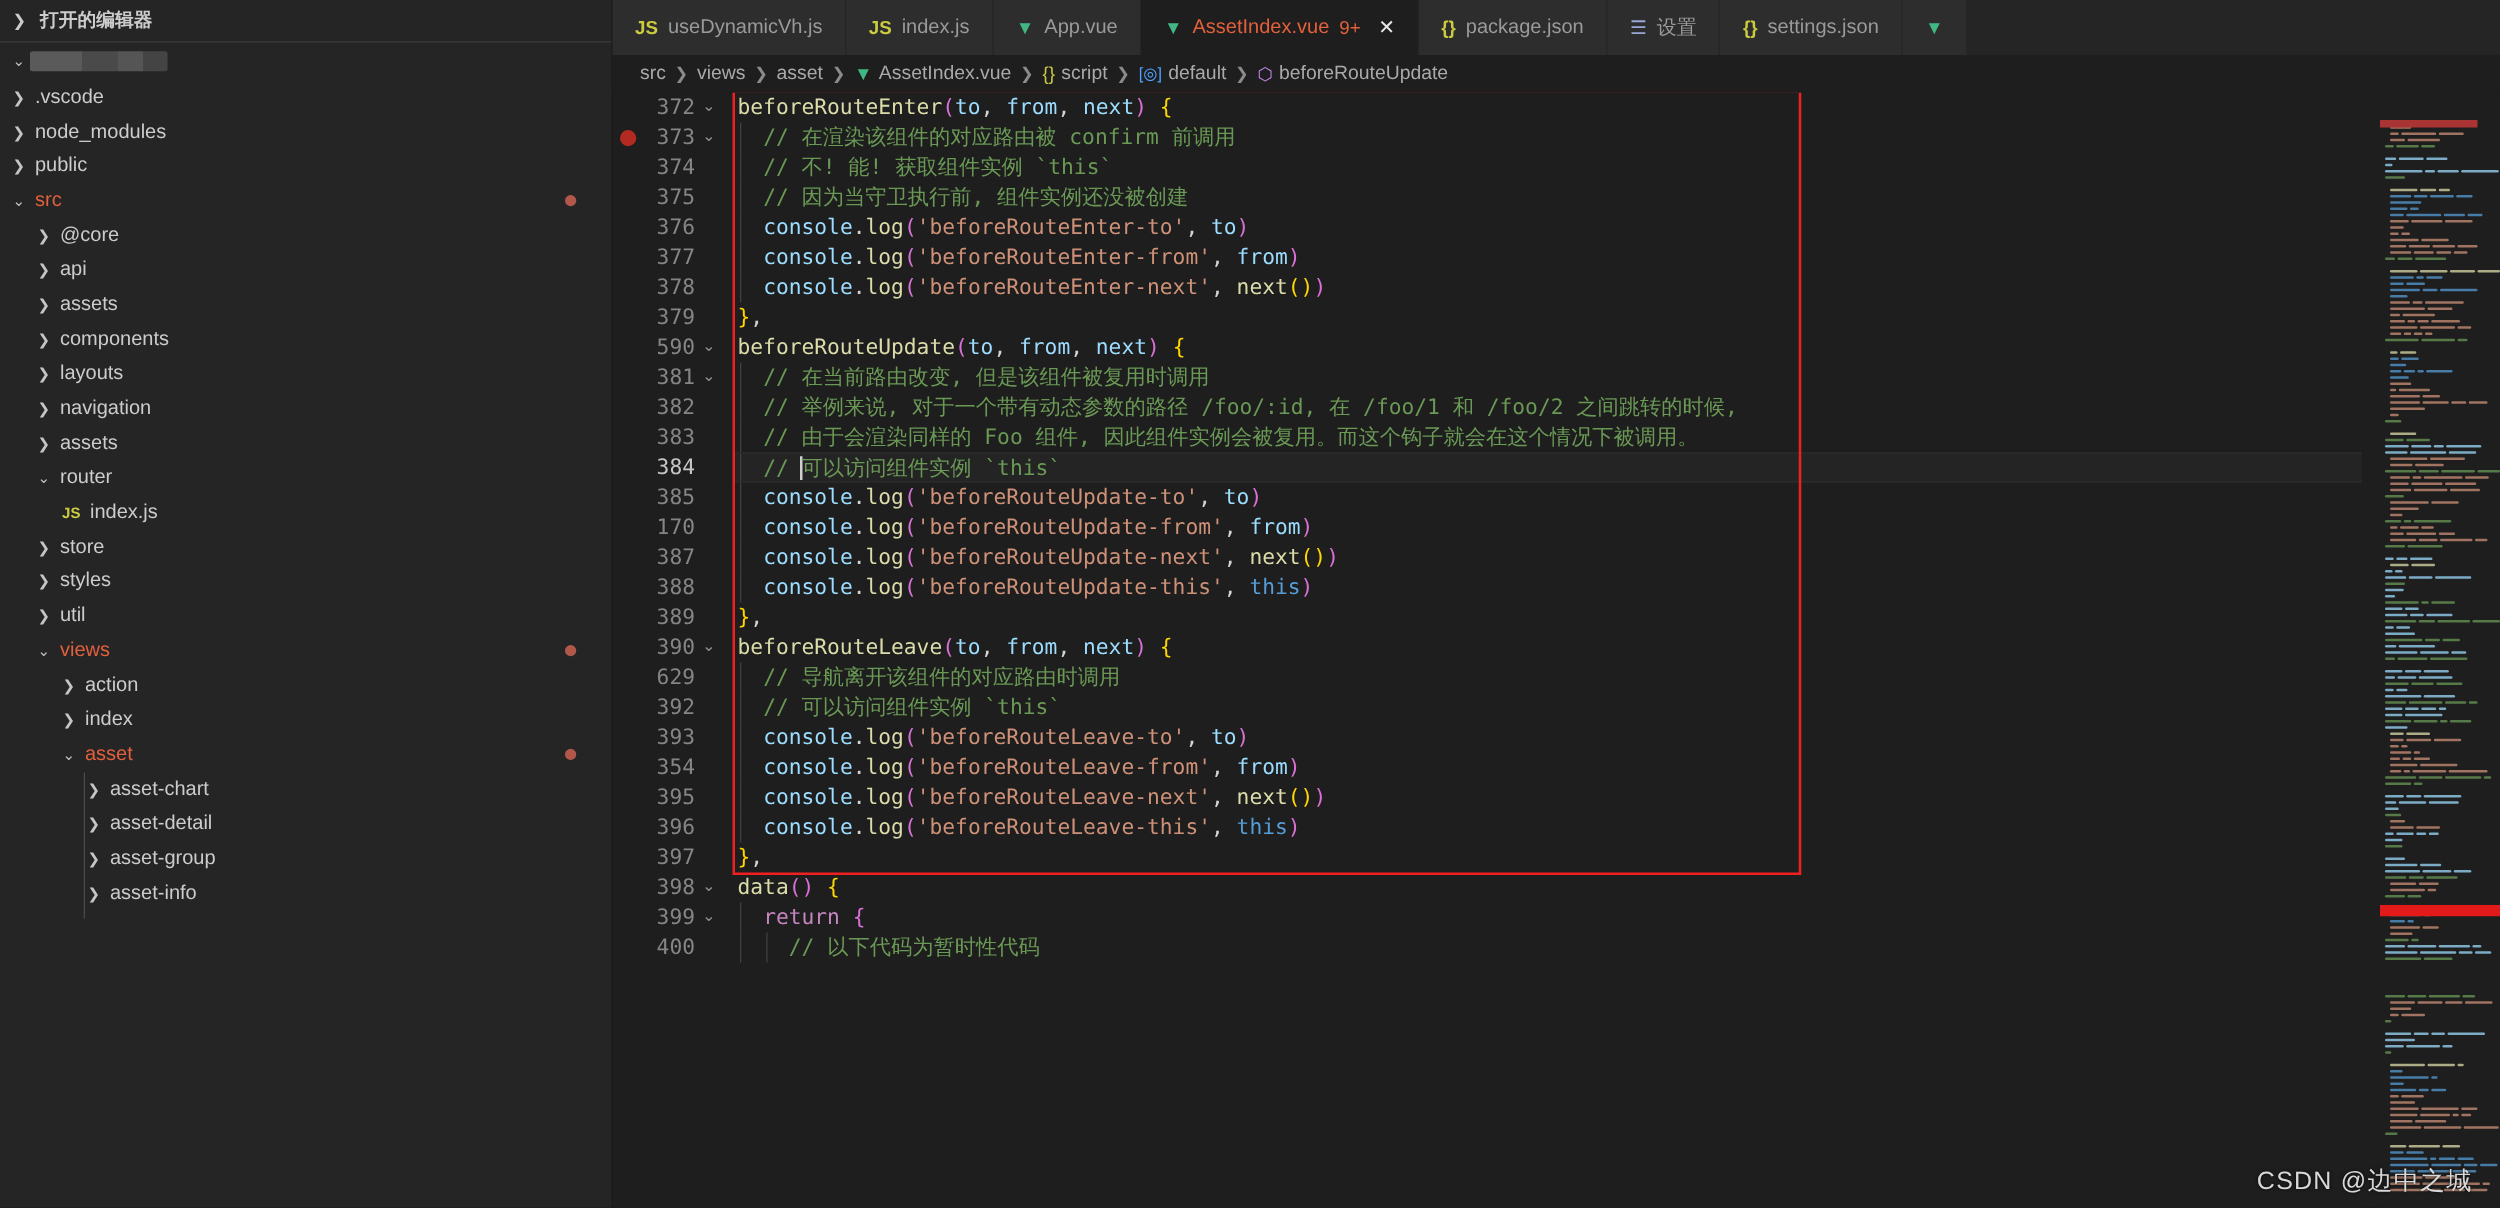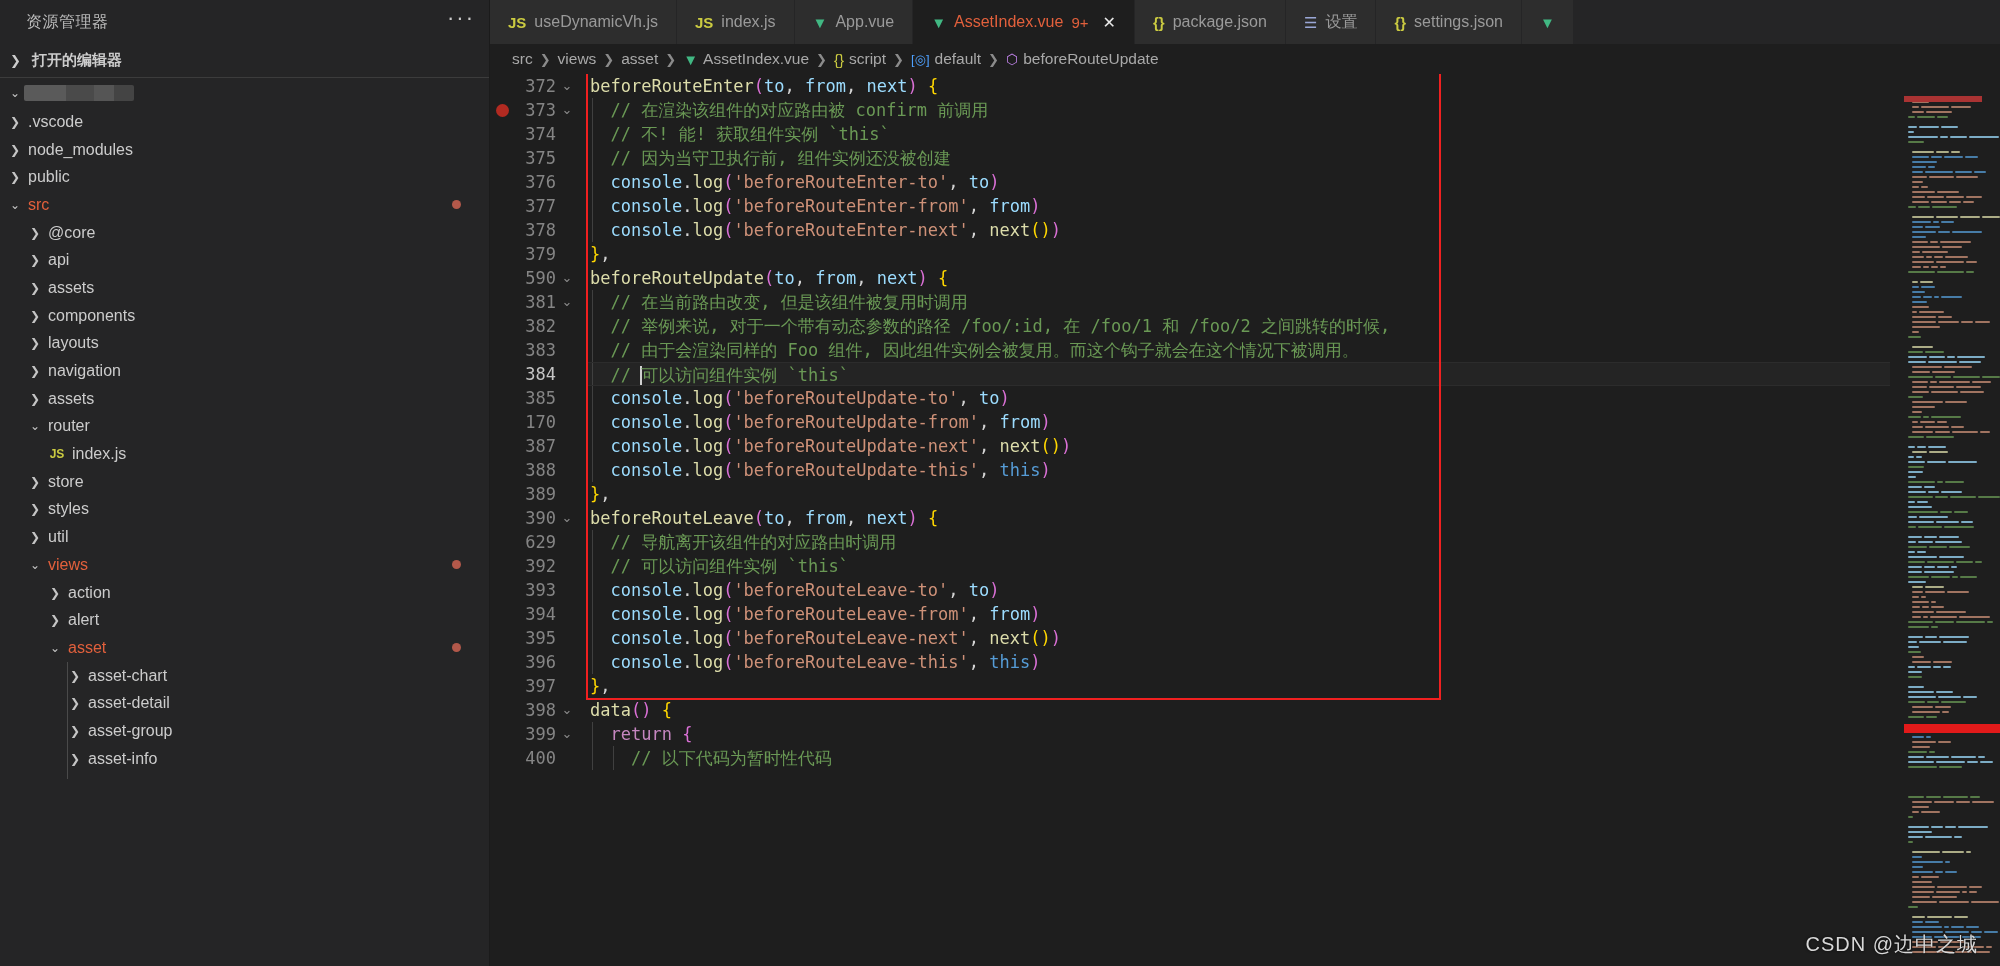--- a/index.html
+++ b/index.html
@@ -165,24 +165,20 @@
     font-family: "Liberation Sans", sans-serif; z-index: 20;
     text-shadow: 0 0 3px rgba(0,0,0,.8);
   }
 </style>
 </head>
 <body>
 
 <div class="app">
 
   <div class="sidebar">
-    <div class="sb-header">
-      <span class="sb-title">资源管理器</span>
-      <span class="sb-dots">···</span>
-    </div>
     <div class="sb-section">
       <span class="chev">❯</span>
       <span>打开的编辑器</span>
     </div>
     <div class="row" style="height:30px;">
       <span class="chev" style="margin-left:6px;">⌄</span>
       <span class="redacted"></span>
     </div>
     <div class="tree" id="tree" style="position: relative;">
         <div class="row">
@@ -273,21 +269,21 @@
           <span class="dot"></span>
         </div>
         <div class="row">
           <span class="indent" style="width: 46px;"></span>
           <span class="chev">❯</span>
           <span class="lbl">action</span>
         </div>
         <div class="row">
           <span class="indent" style="width: 46px;"></span>
           <span class="chev">❯</span>
-          <span class="lbl">alert</span>
+          <span class="lbl">index</span>
         </div>
         <div class="row mod">
           <span class="indent" style="width: 46px;"></span>
           <span class="chev">⌄</span>
           <span class="lbl">asset</span>
           <span class="dot"></span>
         </div>
         <div class="row">
           <span class="indent" style="width: 66px;"></span>
           <span class="chev">❯</span>
@@ -470,21 +466,21 @@
             </div>
             <div class="gln">
               <span class="num">392</span>
               <span class="fold hidden">⌄</span>
             </div>
             <div class="gln">
               <span class="num">393</span>
               <span class="fold hidden">⌄</span>
             </div>
             <div class="gln">
-              <span class="num">394</span>
+              <span class="num">354</span>
               <span class="fold hidden">⌄</span>
             </div>
             <div class="gln">
               <span class="num">395</span>
               <span class="fold hidden">⌄</span>
             </div>
             <div class="gln">
               <span class="num">396</span>
               <span class="fold hidden">⌄</span>
             </div>

